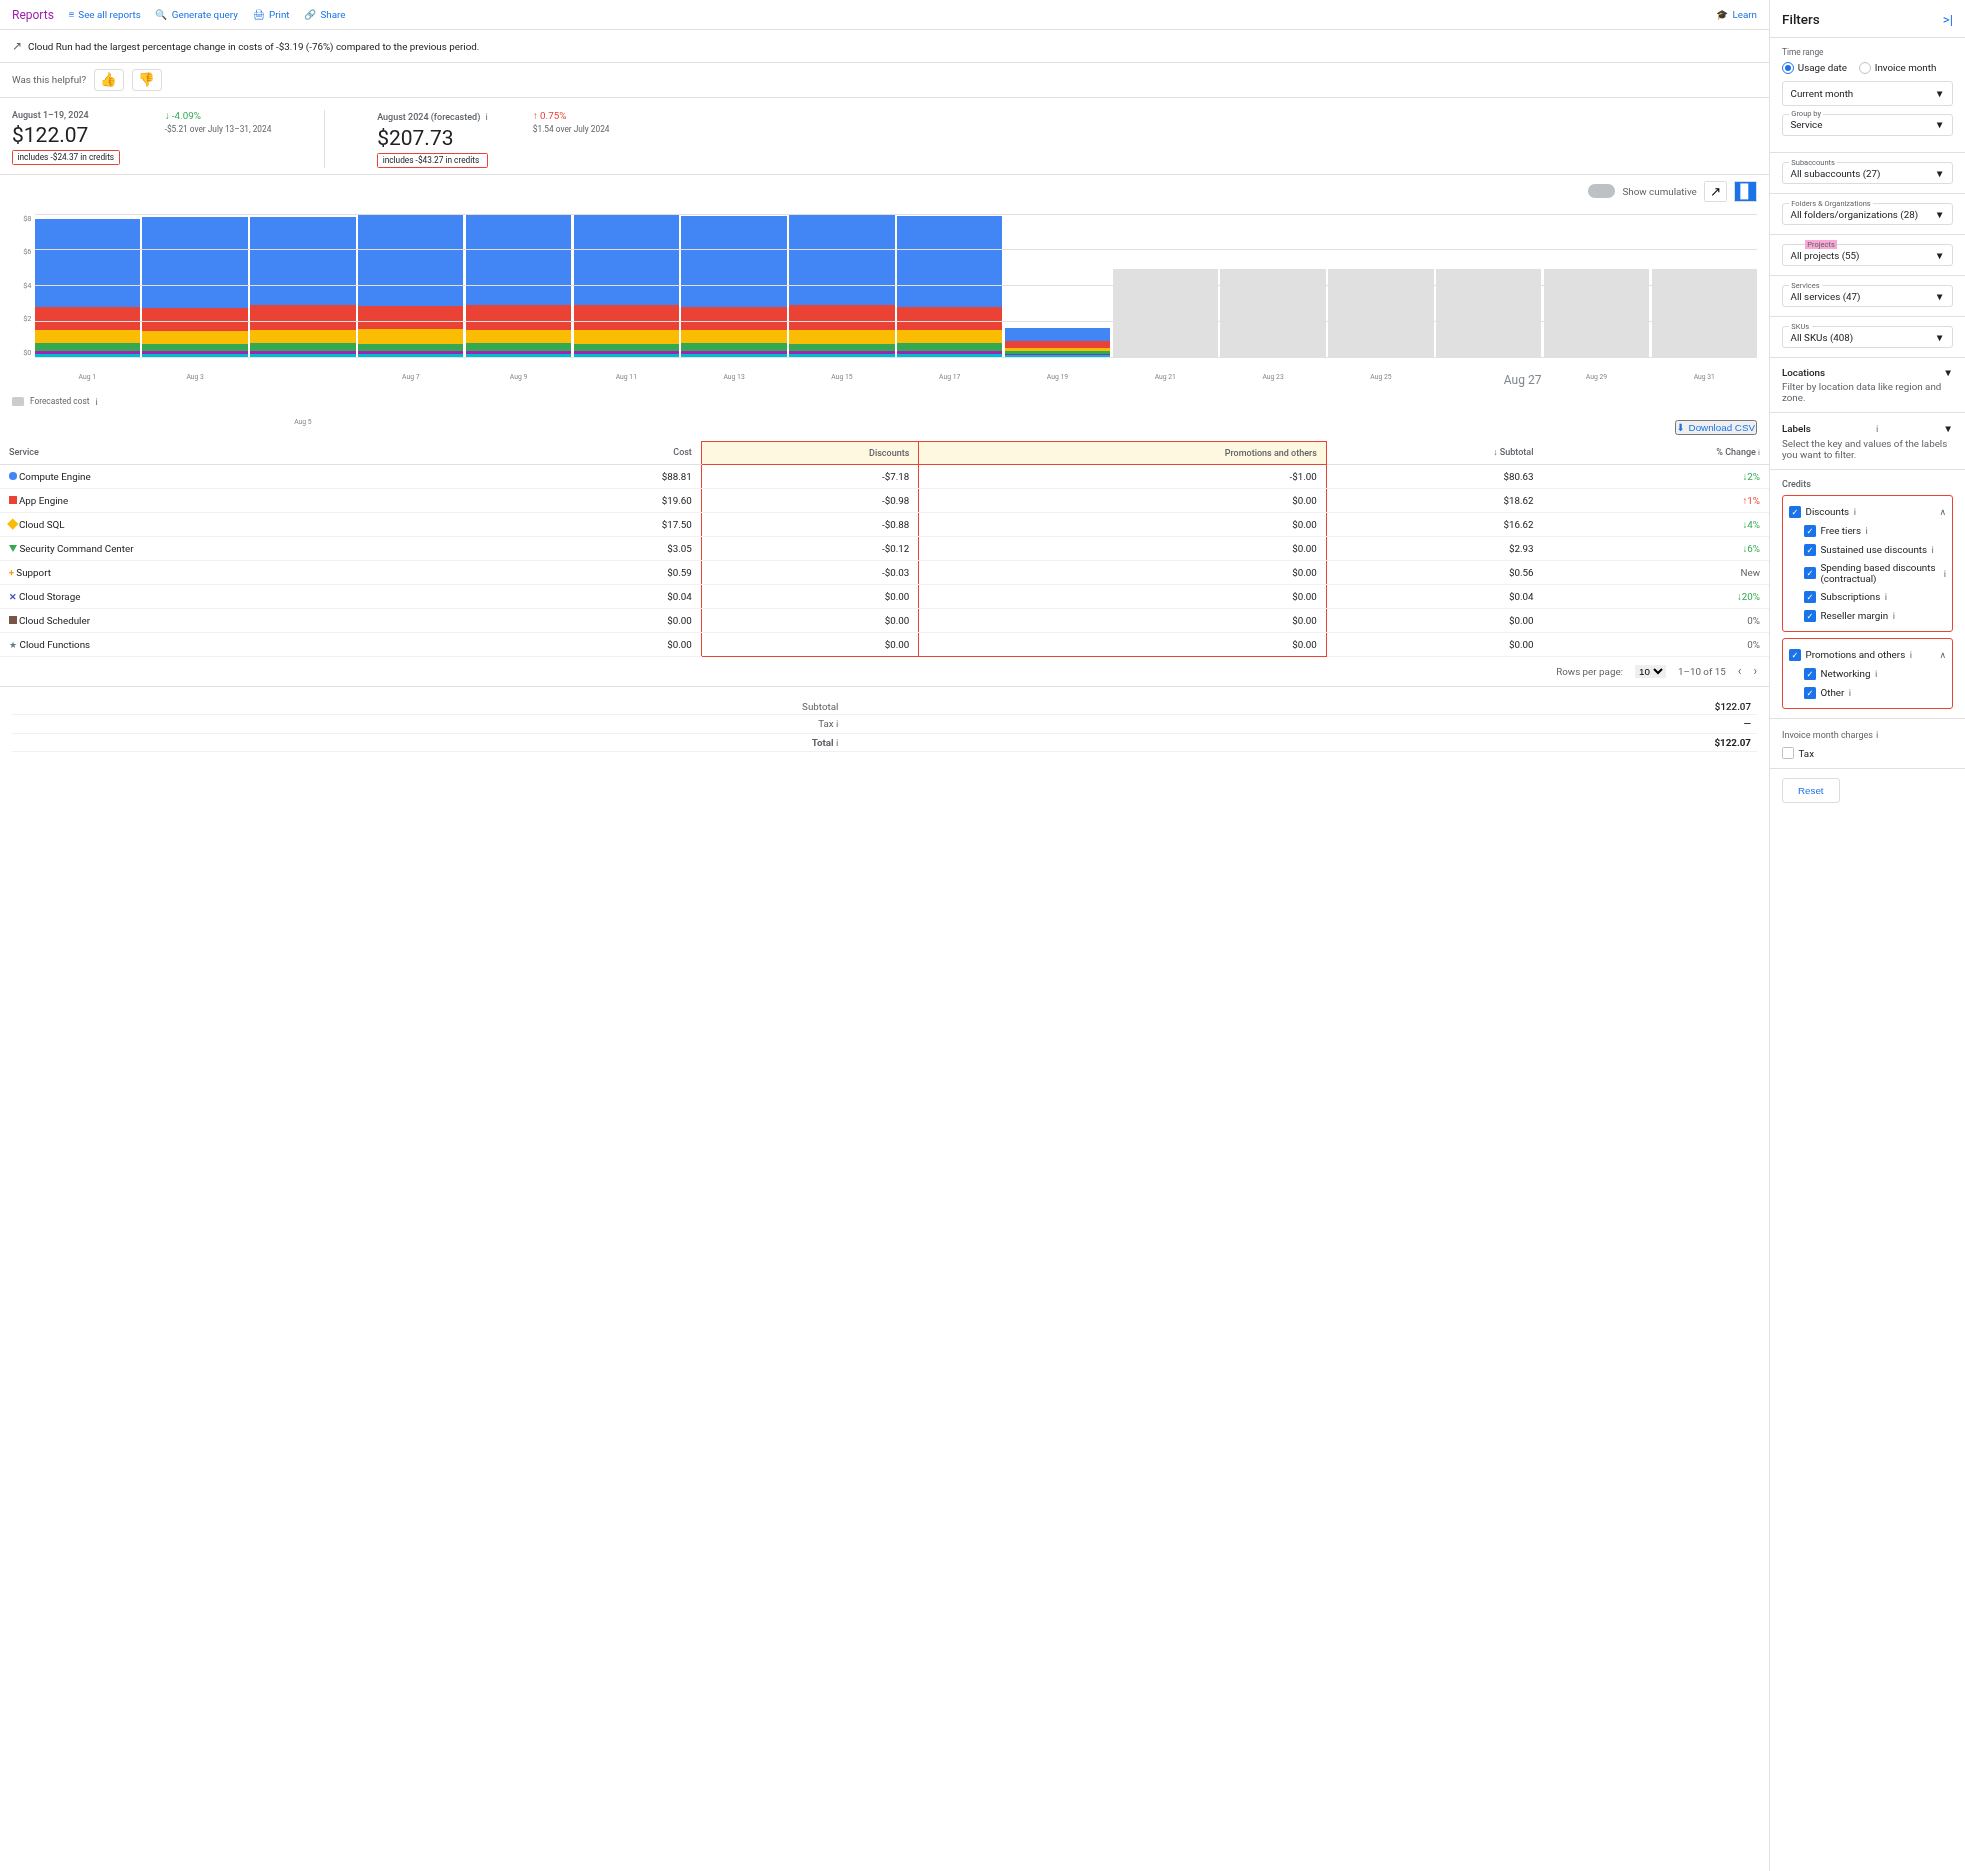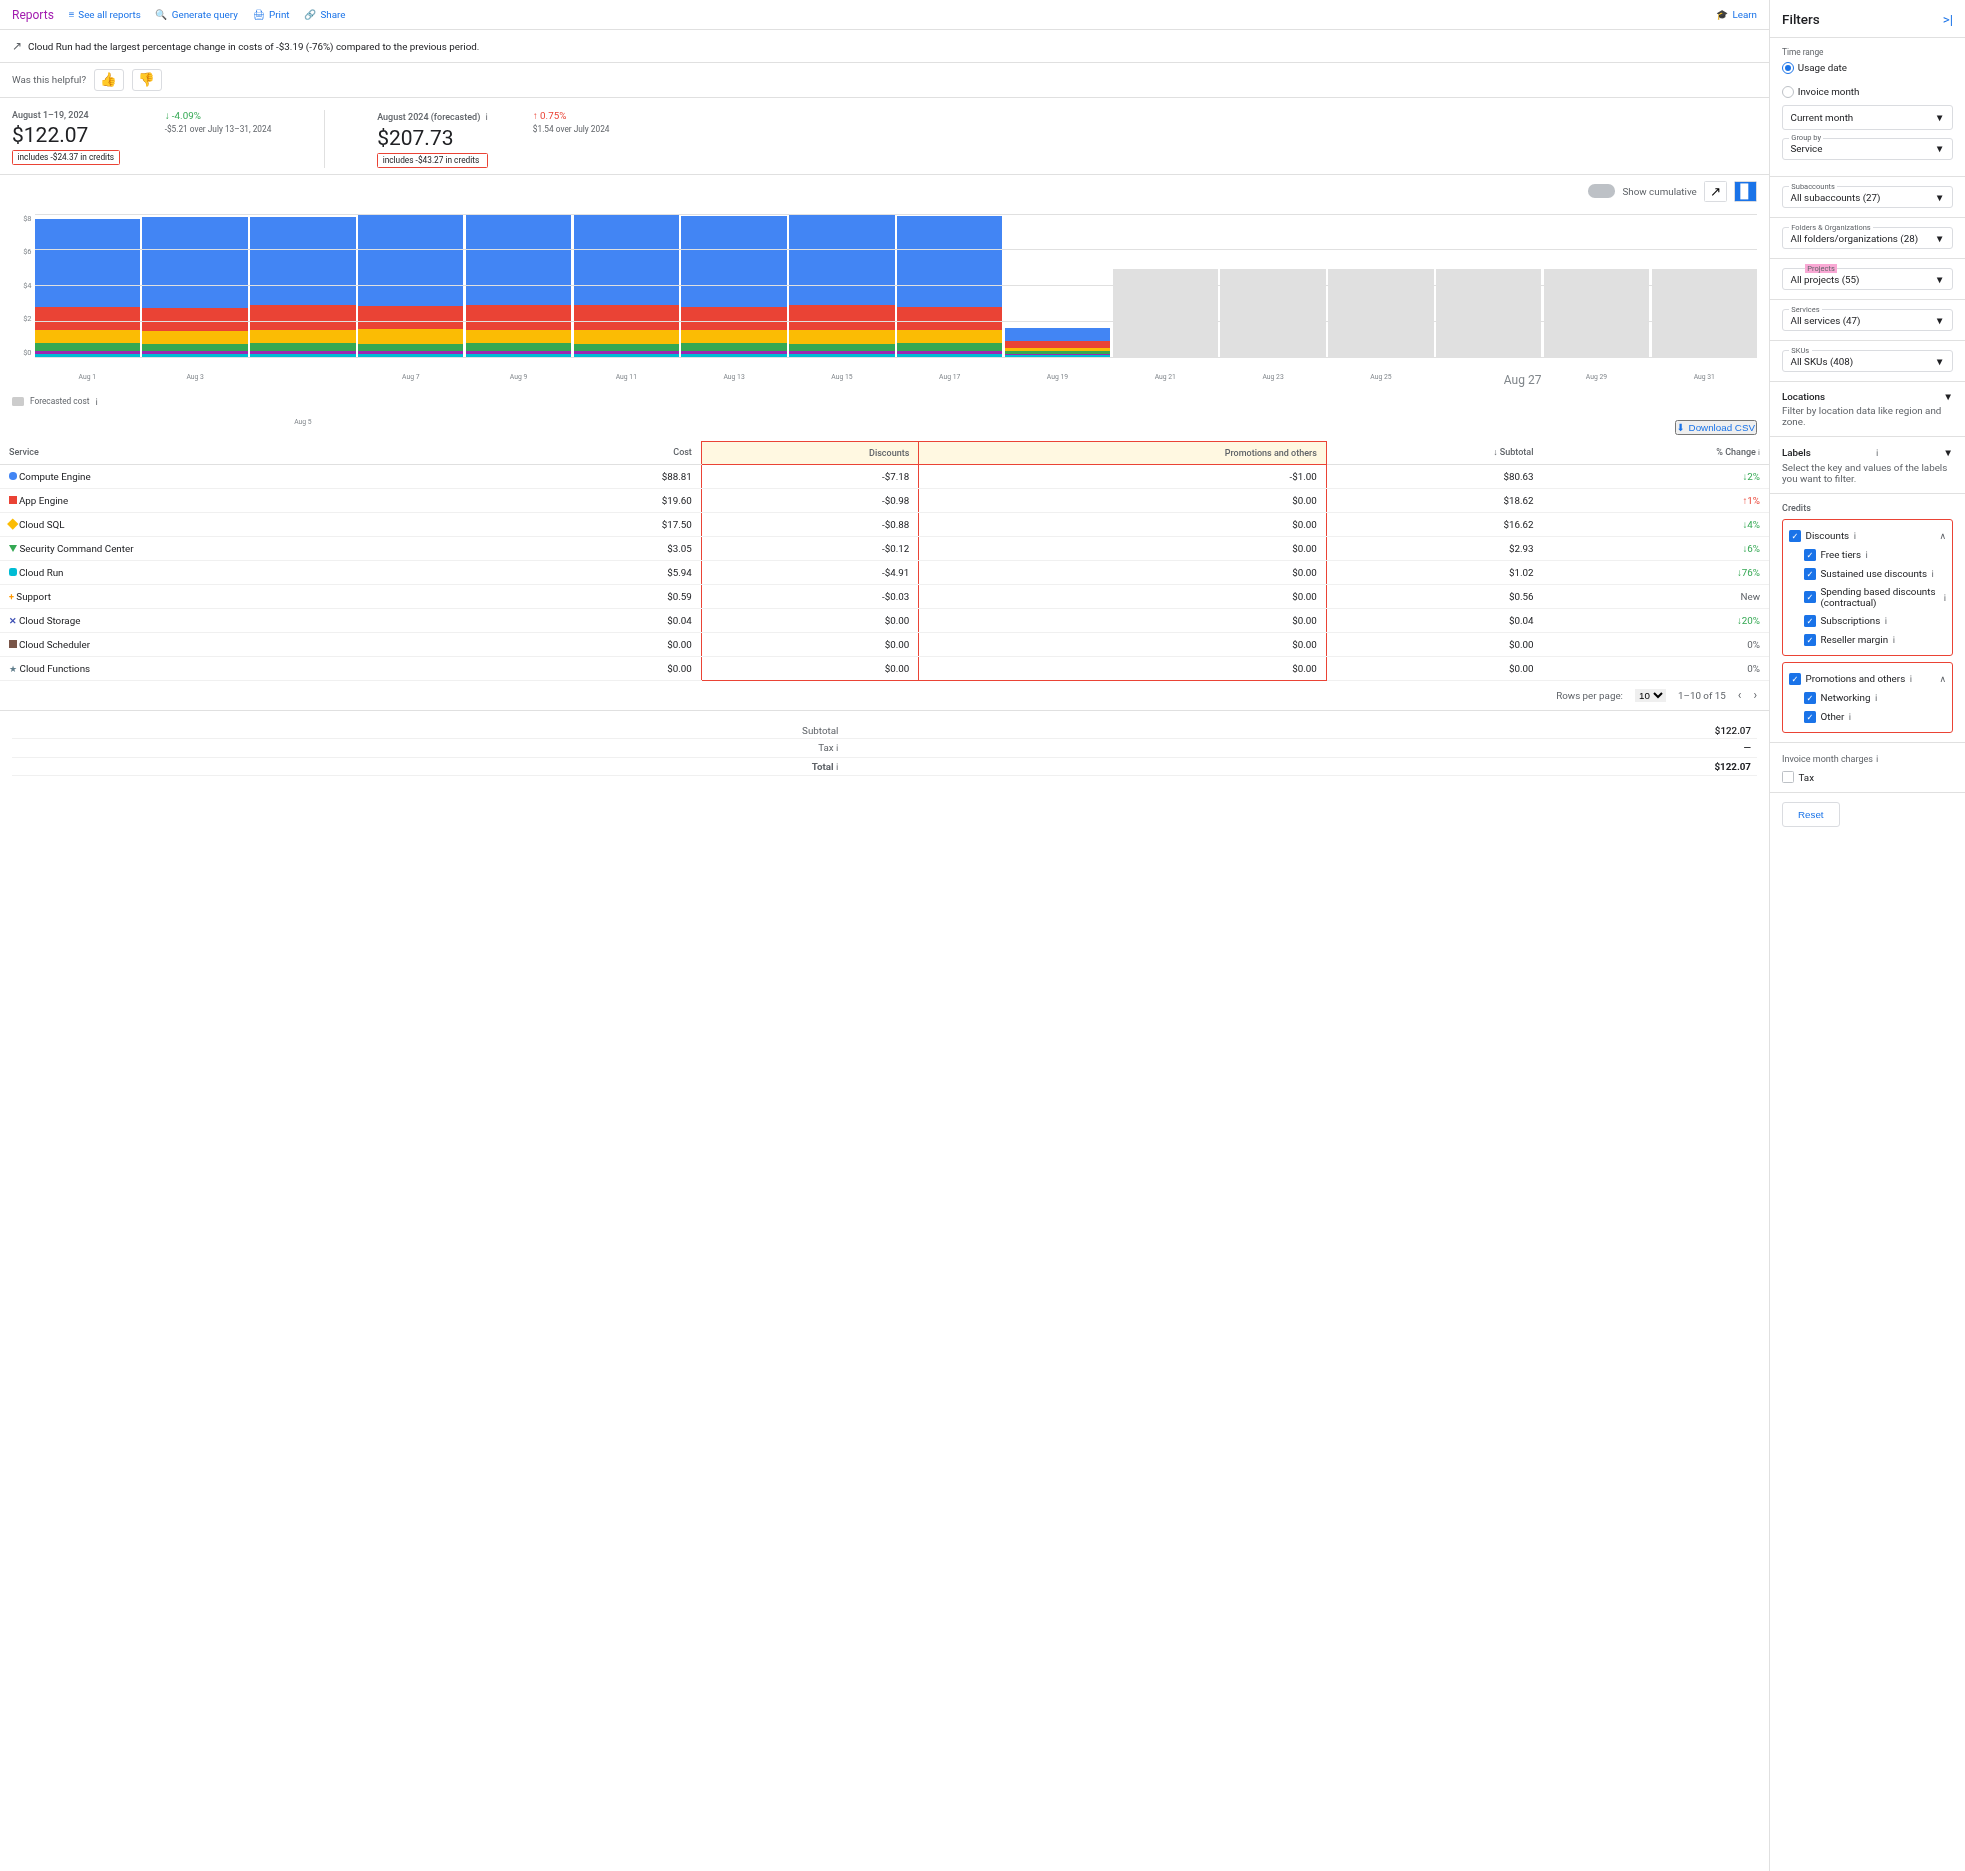--- a/index.html
+++ b/index.html
@@ -66,21 +66,21 @@
     .totals-value { text-align: right; font-weight: 500; }
 
     
     .sidebar { width: 196px; background: #fff; border-left: 0.8px solid #e0e0e0; padding: 0; overflow-y: auto; }
     .sidebar-header { display: flex; align-items: center; justify-content: space-between; padding: 10.5px 12px; border-bottom: 0.8px solid #e0e0e0; }
     .sidebar-title { font-size: 13.5px; font-weight: 500; }
     .sidebar-collapse { color: #1a73e8; cursor: pointer; font-size: 13.5px; }
 
     .filter-section { padding: 9px 12px; border-bottom: 0.8px solid #e0e0e0; }
     .filter-label { font-size: 8.3px; color: #5f6368; margin-bottom: 4.5px; }
-    .filter-row { display: flex; gap: 12px; margin-bottom: 3px; flex-direction: column; }
+    .filter-row { display: flex; gap: 12px; margin-bottom: 3px; }
     .radio-option { display: flex; align-items: center; gap: 3.8px; font-size: 9.8px; cursor: pointer; }
     .radio-circle { width: 12px; height: 12px; border-radius: 50%; border: 1.5px solid #bdc1c6; display: flex; align-items: center; justify-content: center; }
     .radio-circle.selected { border-color: #1a73e8; }
     .radio-dot { width: 6px; height: 6px; border-radius: 50%; background: #1a73e8; }
 
     .filter-dropdown { width: 100%; padding: 6px 7.5px; border: 0.8px solid #dadce0; border-radius: 3px; background: #fff; font-size: 9.8px; cursor: pointer; display: flex; align-items: center; justify-content: space-between; margin-top: 3px; }
     .filter-dropdown-label { font-size: 7.5px; color: #5f6368; position: absolute; top: -5.3px; left: 6px; background: #fff; padding: 0 2.3px; }
     .filter-field { position: relative; margin-bottom: 7.5px; }
 
     .credits-section { padding: 9px 12px; border-bottom: 0.8px solid #e0e0e0; }
@@ -385,28 +385,20 @@
     </tr>
           <tr>
       <td><span style="display:inline-block;width:0;height:0;border-left:4.5px solid transparent;border-right:4.5px solid transparent;border-top:7.5px solid #34a853;"></span> Security Command Center</td>
       <td class="text-right">$3.05</td>
       <td class="text-right" style="border-left:1.1px solid #ea4335;border-right:1.1px solid #ea4335;">-$0.12</td>
       <td class="text-right" style="border-left:1.1px solid #ea4335;border-right:1.1px solid #ea4335;">$0.00</td>
       <td class="text-right">$2.93</td>
       <td class="text-right" style="color:#34a853">↓6%</td>
     </tr>
           <tr>
-      <td><span style="display:inline-block;width:7.5px;height:7.5px;border-radius:2.3px;background:#00bcd4;"></span> Cloud Run</td>
-      <td class="text-right">$5.94</td>
-      <td class="text-right" style="border-left:1.1px solid #ea4335;border-right:1.1px solid #ea4335;">-$4.91</td>
-      <td class="text-right" style="border-left:1.1px solid #ea4335;border-right:1.1px solid #ea4335;">$0.00</td>
-      <td class="text-right">$1.02</td>
-      <td class="text-right" style="color:#34a853">↓76%</td>
-    </tr>
-          <tr>
       <td><span style="display:inline-block;font-size:9px;color:#ff9800;font-weight:bold;">+</span> Support</td>
       <td class="text-right">$0.59</td>
       <td class="text-right" style="border-left:1.1px solid #ea4335;border-right:1.1px solid #ea4335;">-$0.03</td>
       <td class="text-right" style="border-left:1.1px solid #ea4335;border-right:1.1px solid #ea4335;">$0.00</td>
       <td class="text-right">$0.56</td>
       <td class="text-right" style="color:#5f6368">New</td>
     </tr>
           <tr>
       <td><span style="display:inline-block;font-size:9px;color:#3f51b5;font-weight:bold;">✕</span> Cloud Storage</td>
       <td class="text-right">$0.04</td>

